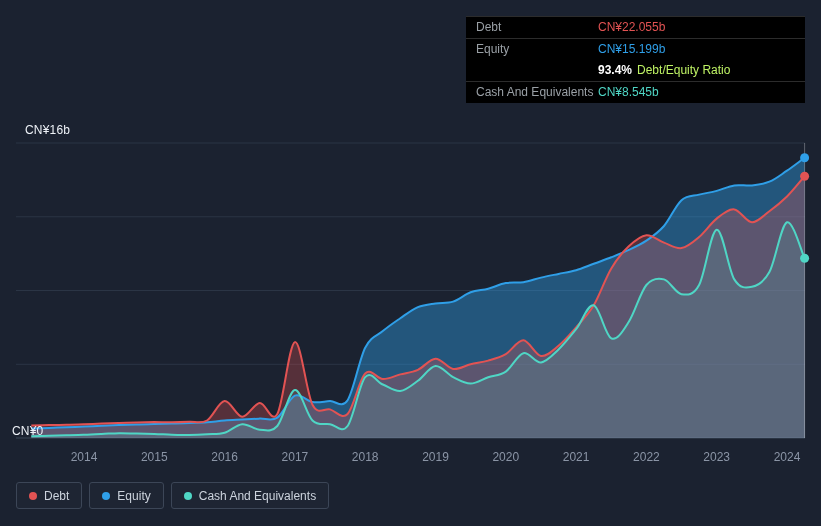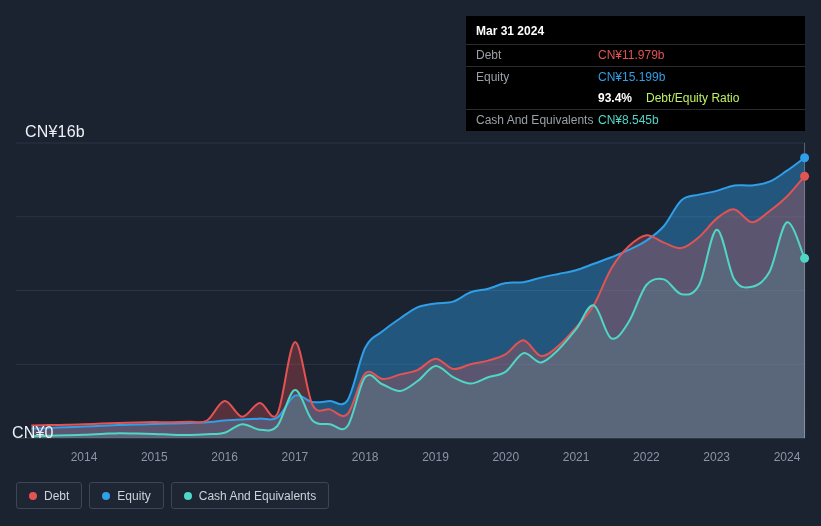--- a/index.html
+++ b/index.html
@@ -4,32 +4,32 @@
 <style>
   html,body{margin:0;padding:0;}
   body{
     width:821px;height:526px;position:relative;overflow:hidden;
     background:#1b2230;
     font-family:"Liberation Sans", sans-serif;
   }
   .plot{position:absolute;left:0;top:0;width:821px;height:526px;}
   #chart-svg{position:absolute;left:0;top:0;}
   .y-label{
-    position:absolute;font-size:16px;color:#eef2f7;letter-spacing:.2px;
+    position:absolute;font-size:12px;color:#eef2f7;letter-spacing:.2px;
   }
   .tooltip{
     position:absolute;left:466px;top:16px;width:339px;
     background:#000;box-sizing:border-box;font-size:12px;color:#9aa0a6;
   }
   .tt-title{padding:8px 10px 6px;color:#fff;font-weight:bold;}
   .tt-row{display:flex;align-items:center;padding:3px 10px 4px;border-top:1px solid #2c2c2c;}
   .tt-row.no-border{border-top:none;}
   .tt-label{width:122px;flex:none;white-space:nowrap;}
   .tt-value{white-space:nowrap;}
-  .ratio-val{color:#fff;font-weight:bold;margin-right:14px;}
+  .ratio-val{color:#fff;font-weight:bold;margin-right:5px;}
   .ratio-lbl{color:#bef264;}
   .legend{position:absolute;left:16px;top:482px;display:flex;}
   .pill{
     display:flex;align-items:center;height:27px;box-sizing:border-box;
     padding:0 12px;border:1px solid #3c4657;border-radius:3px;margin-right:7px;
     cursor:pointer;background:rgba(255,255,255,0.015);
   }
   .dot{width:8px;height:8px;border-radius:50%;margin-right:7px;flex:none;}
   .lbl{color:#ccd3dd;font-size:12px;white-space:nowrap;}
 </style>
@@ -63,24 +63,23 @@
       <text x="576.1" y="461" fill="#8b95a6" font-size="12" text-anchor="middle" font-family="&quot;Liberation Sans&quot;, sans-serif">2021</text>
       <text x="646.4" y="461" fill="#8b95a6" font-size="12" text-anchor="middle" font-family="&quot;Liberation Sans&quot;, sans-serif">2022</text>
       <text x="716.7" y="461" fill="#8b95a6" font-size="12" text-anchor="middle" font-family="&quot;Liberation Sans&quot;, sans-serif">2023</text>
       <text x="787.0" y="461" fill="#8b95a6" font-size="12" text-anchor="middle" font-family="&quot;Liberation Sans&quot;, sans-serif">2024</text>
     </svg>
   <div class="y-label" style="left:25px;top:123px">CN¥16b</div>
   <div class="y-label" style="left:12px;top:424px">CN¥0</div>
 </div>
 
 <div class="tooltip">
-  <div class="tt-title">Mar 31 2024</div>
   <div class="tt-row">
     <span class="tt-label">Debt</span>
-    <span class="tt-value" style="color: rgb(226, 83, 83);">CN¥11.979b</span>
+    <span class="tt-value" style="color: rgb(226, 83, 83);">CN¥22.055b</span>
   </div>
   <div class="tt-row">
     <span class="tt-label">Equity</span>
     <span class="tt-value" style="color: rgb(47, 159, 232);">CN¥15.199b</span>
   </div>
   <div class="tt-row no-border">
     <span class="tt-label"></span>
     <span><span class="ratio-val">93.4%</span><span class="ratio-lbl">Debt/Equity Ratio</span></span>
   </div>
   <div class="tt-row">

